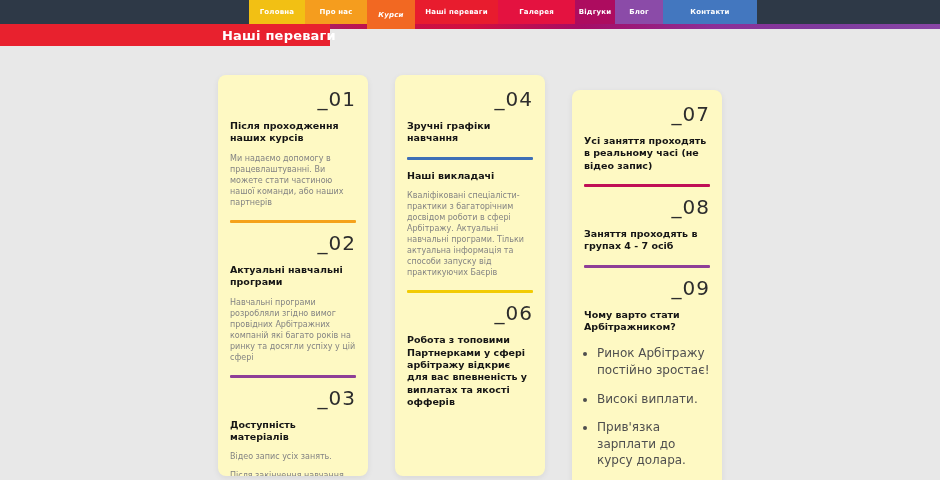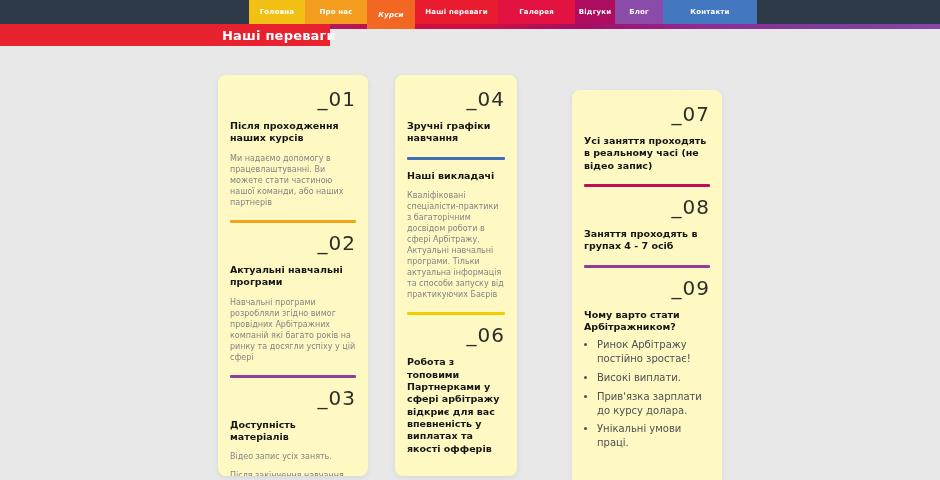--- a/index.html
+++ b/index.html
@@ -38,38 +38,38 @@
     color:#fff; font-size:13px; font-weight:bold; letter-spacing:.2px; white-space:nowrap;
   }
 
   
   .panel {
     position:absolute; background:#fef9c3; border-radius:8px;
     box-shadow:0 2px 6px rgba(0,0,0,.07);
     padding:4px 12px; overflow:hidden;
   }
   #panel1 { left:218px; top:75px;  width:150px; height:401px; }
-  #panel2 { left:395px; top:75px;  width:122px; height:401px; }
+  #panel2 { left:395px; top:75px;  width:150px; height:401px; }
   #panel3 { left:572px; top:90px;  width:150px; height:398px; }
 
   .num {
     text-align:right; font-size:20px; font-weight:500; color:#2D2D2D;
     margin:9px 0 0 0; letter-spacing:1px; line-height:1.1;
   }
   .panel h3 { font-size:9.5px; font-weight:bold; color:#151515; margin:10px 0 0 0; line-height:1.3; }
   .panel p  { font-size:8px; color:#838383; margin:8px 0 0 0; line-height:1.38; }
   .divider  { height:3px; margin-top:12px; border-radius:1px; }
   .d-orange  { background:#F5A21B; }
   .d-purple  { background:#8F3F97; }
   .d-blue    { background:#3E6FB6; }
   .d-yellow  { background:#F2CB05; }
   .d-crimson { background:#C00F56; }
 
   ul.bullets { margin:5px 0 0 0; padding:0 0 0 13px; }
-  ul.bullets li { font-size:10px; color:#4F4F4F; line-height:1.38; margin-top:5px; }
+  ul.bullets li { font-size:12px; color:#4F4F4F; line-height:1.38; margin-top:12px; }
 </style>
 </head>
 <body>
 
 <div class="topbar"></div>
 <div class="strip"></div>
 <div class="tabs">
   <div class="tab t1">Головна</div>
   <div class="tab t2">Про нас</div>
   <div class="tab t3">Курси</div>

